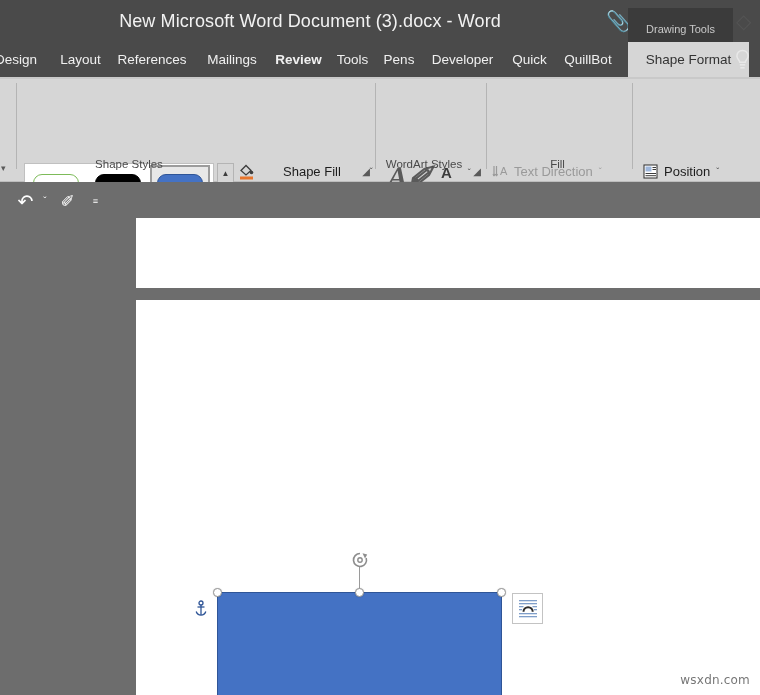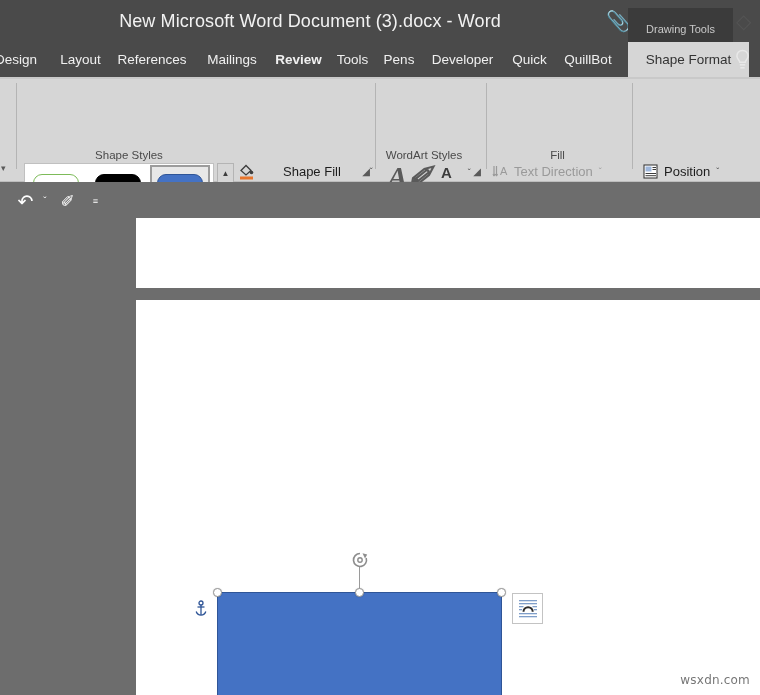--- a/index.html
+++ b/index.html
@@ -61,21 +61,21 @@
     border-bottom: 1px solid #bdbdbd;
   }
   .ribbon-topline {
     position: absolute; left: 0; top: 0; width: 760px; height: 2px;
     background: #c9c9c9;
   }
   .group-sep {
     position: absolute; top: 6px; width: 1px; height: 86px; background: #b4b4b4;
   }
   .group-label {
-    position: absolute; bottom: 19px; height: 14px;
+    position: absolute; bottom: 10px; height: 14px;
     display: flex; align-items: center; justify-content: center;
     color: #4a4a4a; font-size: 11.5px; white-space: nowrap;
   }
   .dialog-launcher {
     position: absolute; bottom: 3px; width: 12px; height: 12px;
     color: #5a5a5a; font-size: 10px; line-height: 12px; text-align: center;
   }
 
   
   .cut-chevron {

